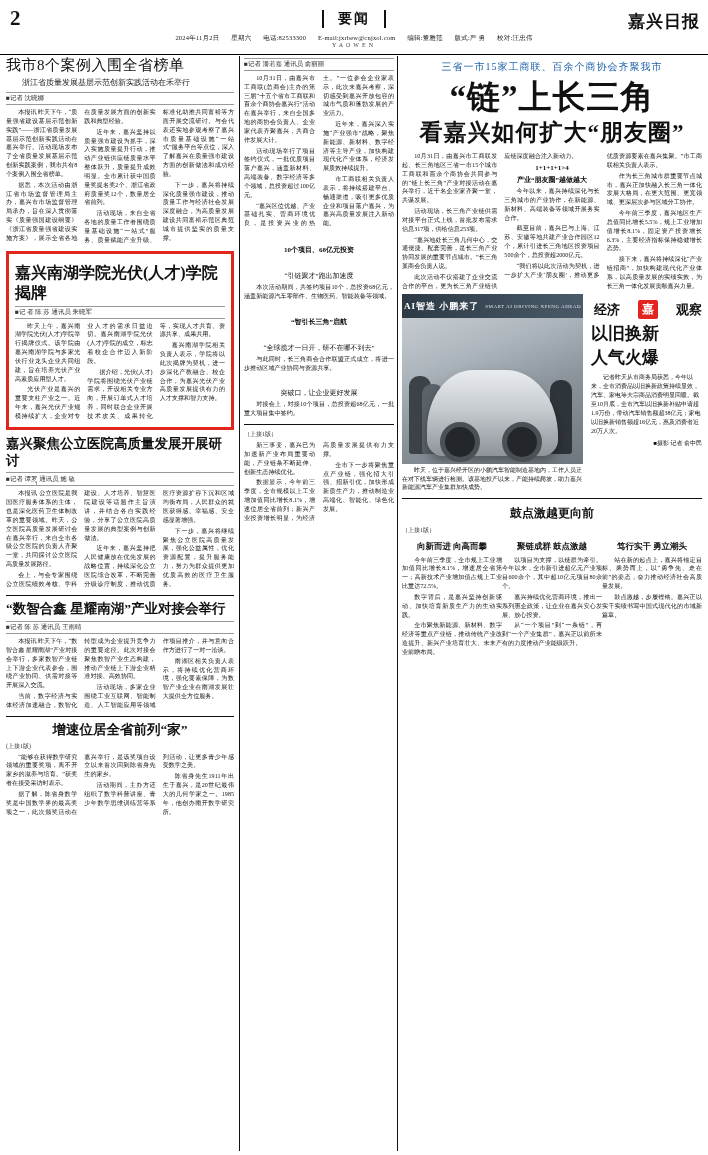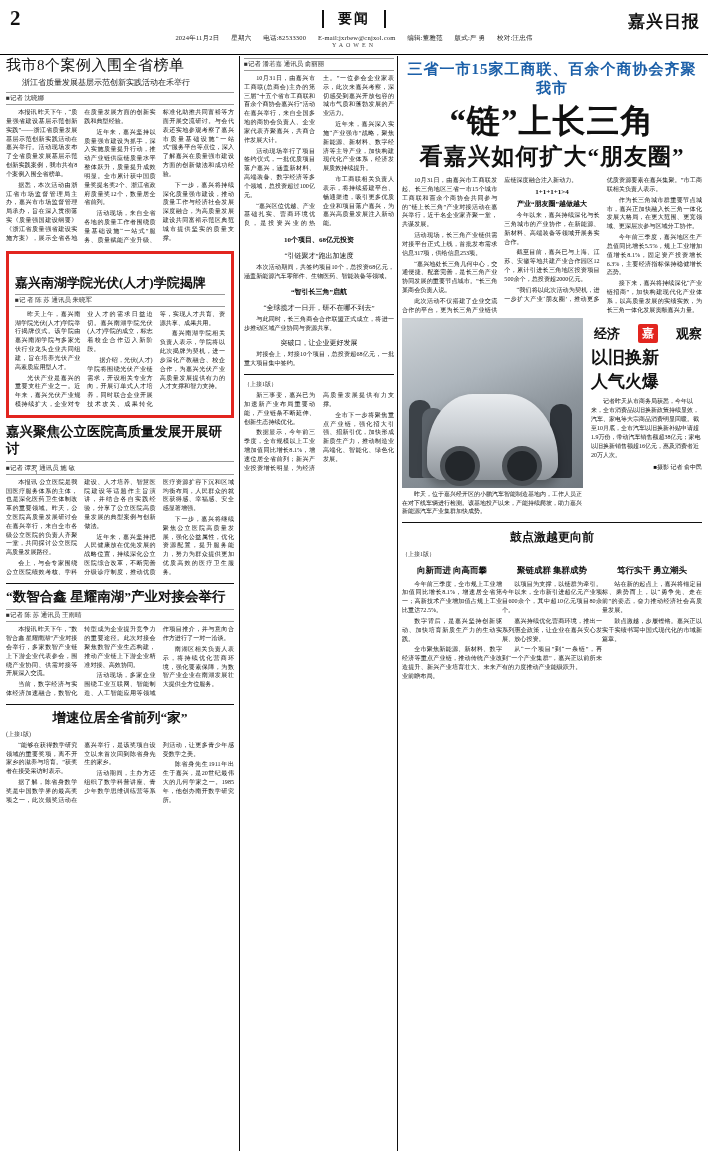--- a/index.html
+++ b/index.html
@@ -55,29 +55,29 @@
     text-indent:2em;
   }
   .body p{margin:0 0 2px;}
 
   .rule{border-top:1px solid #111;margin:6px 0 5px;height:0;}
 
   .two-col{column-count:2;column-gap:8px;}
   .three-col{column-count:3;column-gap:7px;}
 
   
-  .pkg-kicker{font-size:15px;font-weight:bold;text-align:center;color:#1b5fa8;margin:4px 0 4px;letter-spacing:1px;}
+  .pkg-kicker{font-size:10px;font-weight:normal;text-align:center;color:#1b5fa8;margin:4px 0 4px;letter-spacing:1px;}
   .pkg-main{font-size:33px;font-weight:bold;text-align:center;line-height:1.18;letter-spacing:1px;margin:0 0 2px;}
   .pkg-main2{font-size:23px;font-weight:bold;text-align:center;line-height:1.18;letter-spacing:1px;margin:0 0 6px;}
 
   
   .redbox{
     border:3px solid #e2251f;padding:5px 6px 6px;margin:6px 0 6px;
   }
-  .inbox-title{font-size:13px;font-weight:bold;margin:16px 0 3px;line-height:1.25;}
+  .inbox-title{font-size:16px;font-weight:bold;margin:4px 0 3px;line-height:1.25;}
 
   
   .photo{
     position:relative;width:100%;height:170px;margin:4px 0 3px;
     background:linear-gradient(160deg,#cfd4d8 0%,#aeb6bd 35%,#8d959c 60%,#6f777e 100%);
     overflow:hidden;
   }
   .photo .banner{
     position:absolute;left:0;right:0;top:0;height:24px;
     background:linear-gradient(90deg,#2d3a46,#4a5a68);
@@ -109,21 +109,21 @@
   .econ .badge{
     display:inline-block;background:#e2251f;color:#fff;font-size:12px;font-weight:bold;
     padding:1px 4px;border-radius:2px;
   }
   .econ-head{font-size:17px;font-weight:bold;line-height:1.25;text-align:left;margin:2px 0 0;}
   .econ-sub{font-size:6px;line-height:1.5;text-indent:2em;margin:5px 0 0;}
   .econ-credit{font-size:6px;text-align:right;margin:3px 0 0;}
 
   .center-head{font-size:12px;font-weight:bold;text-align:center;margin:6px 0 4px;}
   .small-head{font-size:8.5px;font-weight:bold;text-align:center;margin:4px 0 3px;}
-  .mini-head{font-size:7px;font-weight:bold;margin:6px 0 2px;text-align:center;}
+  .mini-head{font-size:7px;font-weight:bold;margin:16px 0 2px;text-align:center;}
   .jump{font-size:6px;color:#333;margin:2px 0;}
 </style>
 </head>
 <body>
 
 <div class="page">
 
   <div class="masthead">
     <div class="page-num">2</div>
     <div class="section-title">
@@ -273,20 +273,24 @@
         <p>截至目前，嘉兴已与上海、江苏、安徽等地共建产业合作园区12个，累计引进长三角地区投资项目500余个，总投资超2000亿元。</p>
         <p>“我们将以此次活动为契机，进一步扩大产业‘朋友圈’，推动更多优质资源要素在嘉兴集聚。”市工商联相关负责人表示。</p>
         <p>作为长三角城市群重要节点城市，嘉兴正加快融入长三角一体化发展大格局，在更大范围、更宽领域、更深层次参与区域分工协作。</p>
         <p>今年前三季度，嘉兴地区生产总值同比增长5.5%，规上工业增加值增长8.1%，固定资产投资增长6.3%，主要经济指标保持稳健增长态势。</p>
         <p>接下来，嘉兴将持续深化“产业链招商”，加快构建现代化产业体系，以高质量发展的实绩实效，为长三角一体化发展贡献嘉兴力量。</p>
       </div>
 
       <div style="display:flex;gap:8px;align-items:flex-start;">
         <div style="flex:1 1 62%;">
           <figure class="photo" style="margin:0;">
+            <div class="banner">
+              <span>AI智造 小鹏来了</span>
+              <span class="en">SMART AI DRIVING XPENG AHEAD</span>
+            </div>
             <div class="person p1"></div>
             <div class="person p2"></div>
             <div class="person p3"></div>
             <div class="car">
               <div class="wheel l"></div>
               <div class="wheel r"></div>
             </div>
           </figure>
           <p class="photo-caption">昨天，位于嘉兴经开区的小鹏汽车智能制造基地内，工作人员正在对下线车辆进行检测。该基地投产以来，产能持续爬坡，助力嘉兴新能源汽车产业集群加快成势。</p>
         </div>
@@ -312,21 +316,21 @@
         <div style="display:flex;">
           <div style="flex:1;">
             <div class="small-head">向新而进 向高而攀</div>
             <div class="body">
               <p>今年前三季度，全市规上工业增加值同比增长8.1%，增速居全省第一；高新技术产业增加值占规上工业比重达72.5%。</p>
               <p>数字背后，是嘉兴坚持创新驱动、加快培育新质生产力的生动实践。</p>
               <p>全市聚焦新能源、新材料、数字经济等重点产业链，推动传统产业改造提升、新兴产业培育壮大、未来产业前瞻布局。</p>
             </div>
           </div>
           <div style="flex:1;">
-            <div class="small-head">聚链成群 集群成势</div>
+            <div class="small-head">聚链成群 鼓点激越</div>
             <div class="body">
               <p>以项目为支撑，以链群为牵引。今年以来，全市新引进超亿元产业项目600余个，其中超10亿元项目80余个。</p>
               <p>嘉兴持续优化营商环境，推出一系列惠企政策，让企业在嘉兴安心发展、放心投资。</p>
               <p>从“一个项目”到“一条链”，再到“一个产业集群”，嘉兴正以前所未有的力度推动产业能级跃升。</p>
             </div>
           </div>
           <div style="flex:1;">
             <div class="small-head">笃行实干 勇立潮头</div>
             <div class="body">
               <p>站在新的起点上，嘉兴将锚定目标、乘势而上，以“勇争先、走在前”的姿态，奋力推动经济社会高质量发展。</p>

